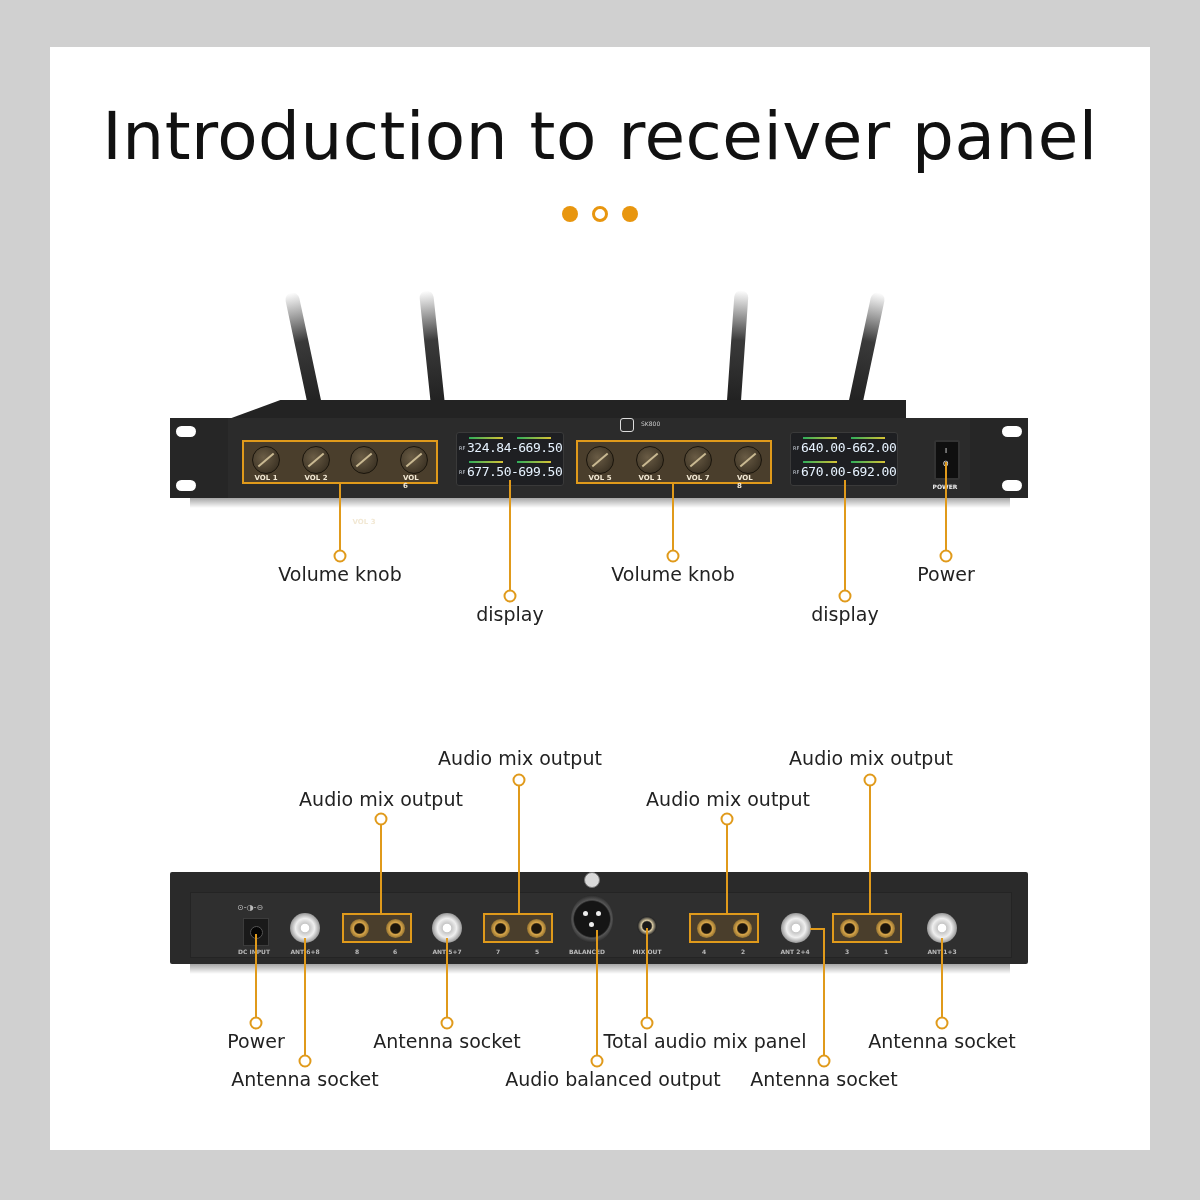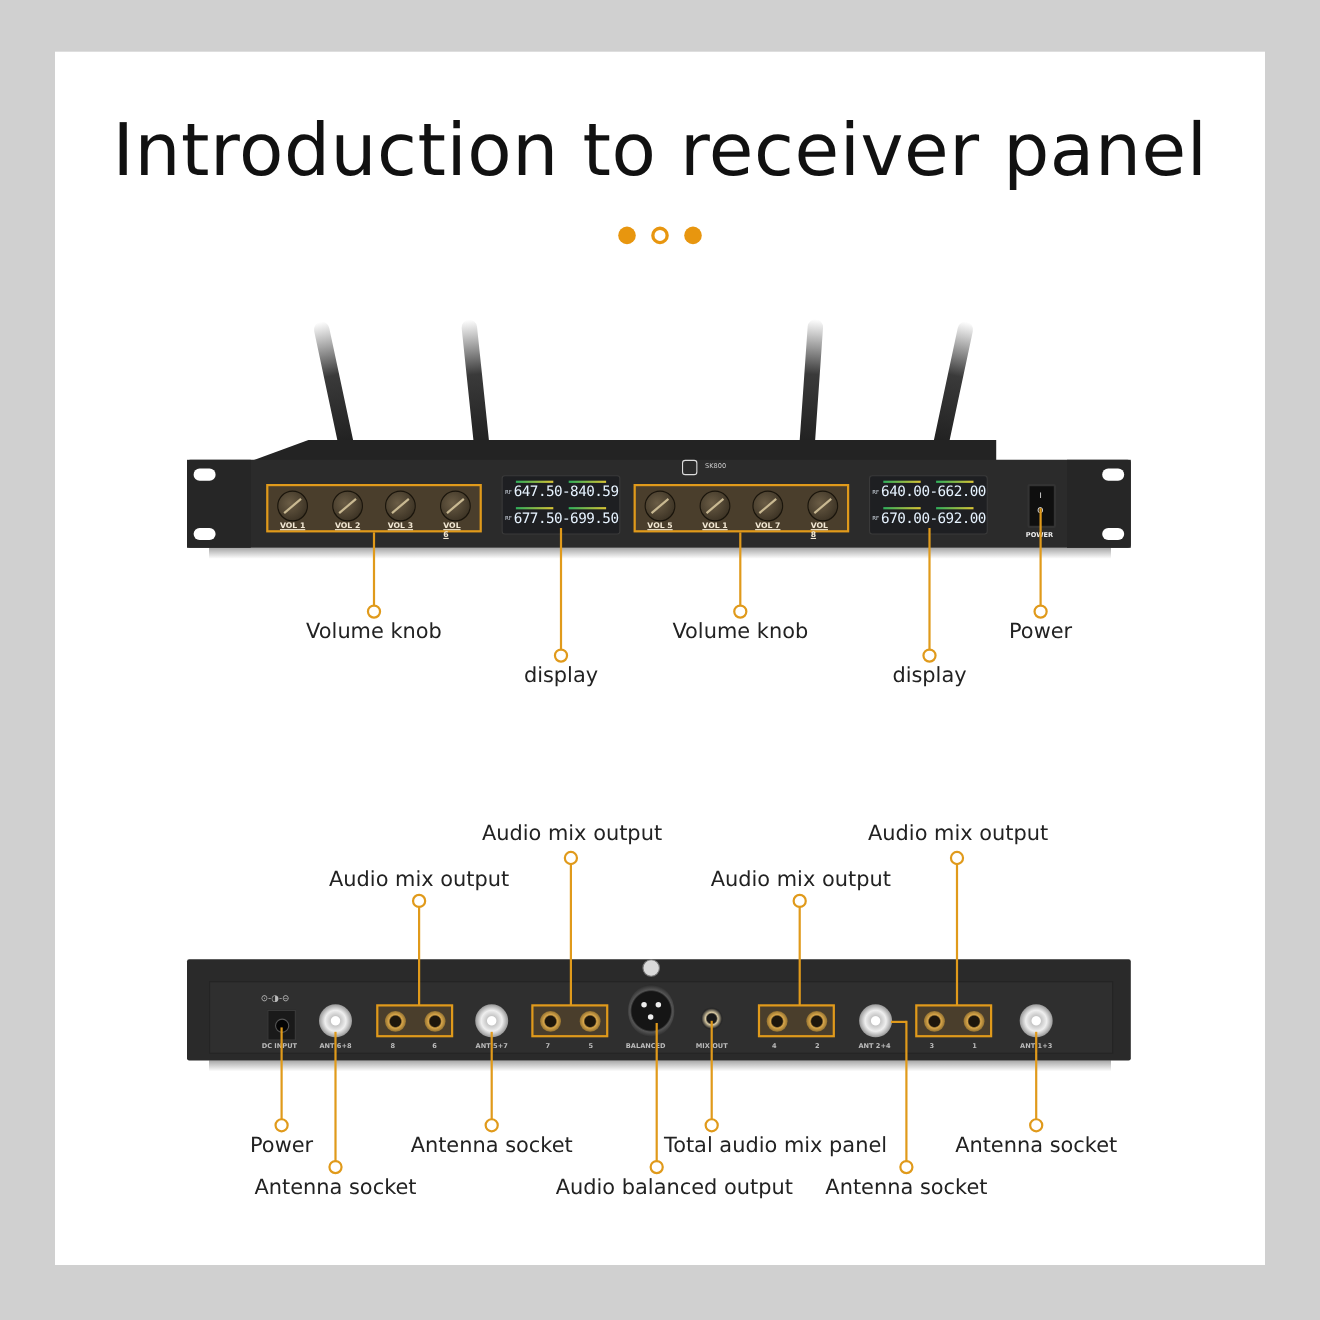--- a/index.html
+++ b/index.html
@@ -16,21 +16,21 @@
   .ring{position:absolute;width:9px;height:9px;border:2px solid #e09a1b;border-radius:50%;background:#fff;box-sizing:content-box;transform:translate(-50%,-50%);}
   
   .antenna{position:absolute;width:14px;border-radius:7px;background:linear-gradient(to bottom,rgba(40,40,40,0) 0%,#3a3a3a 40%,#1c1c1c 100%);transform-origin:bottom center;}
   .front-top{position:absolute;left:226px;top:400px;width:680px;height:20px;background:#232323;clip-path:polygon(8% 0,100% 0,100% 100%,0 100%);}
   .front-body{position:absolute;left:170px;top:418px;width:858px;height:80px;background:#2b2b2b;border-radius:3px;}
   .ear{position:absolute;top:418px;width:58px;height:80px;background:#262626;}
   .slot{position:absolute;width:20px;height:11px;border-radius:6px;background:#fff;}
   .knob-box{position:absolute;top:440px;height:44px;background:#4a3e2c;border:2px solid #e09a1b;box-sizing:border-box;}
   .knob{position:absolute;top:4px;width:26px;height:26px;border-radius:50%;background:radial-gradient(circle at 40% 40%,#6a5c45,#2f271b);border:1px solid #1a150c;}
   .knob::after{content:"";position:absolute;left:3px;top:12px;width:20px;height:2px;background:#c9b992;transform:rotate(-40deg);}
-  .vol{position:absolute;top:32px;font-size:7px;font-weight:bold;color:#f2e8d4;transform:translateX(-50%);text-decoration:underline;}
+  .vol{position:absolute;top:32px;font-size:7px;font-weight:bold;color:#f2e8d4;transform:translateX(-50%);}
   .display{position:absolute;top:432px;height:52px;background:#1e1f22;border-radius:3px;border:1px solid #3a3a3a;}
   .disp-txt{position:absolute;left:10px;font-family:"DejaVu Sans Mono",monospace;font-size:13px;color:#e7f3ff;letter-spacing:-0.5px;}
   .meter{position:absolute;height:2px;background:linear-gradient(to right,#2fae5b,#d8c334);}
   .rf{position:absolute;font-size:5px;color:#cfd6e0;}
   .power-box{position:absolute;left:934px;top:440px;width:22px;height:36px;background:#0f0f0f;border:2px solid #333;border-radius:2px;}
   .power-lbl{position:absolute;left:945px;top:483px;font-size:6px;font-weight:bold;color:#eee;transform:translateX(-50%);}
   
   .rear-body{position:absolute;left:170px;top:872px;width:858px;height:92px;background:#2a2a2a;border-radius:2px;}
   .rear-inner{position:absolute;left:190px;top:892px;width:820px;height:64px;background:#2f2f2f;border:1px solid #242424;}
   .bnc{position:absolute;top:913px;width:30px;height:30px;border-radius:50%;background:radial-gradient(circle,#ffffff 0 18%,#c7c7c7 22%,#efefef 45%,#9a9a9a 70%,#d9d9d9 100%);}
@@ -77,30 +77,30 @@
     <div class="slot" style="left:32px;top:8px;"></div>
     <div class="slot" style="left:32px;top:62px;"></div>
   </div>
 
   <div class="knob-box" style="left:242px;width:196px;">
     <div class="knob" style="left:8px;"></div>
     <div class="vol" style="left:22px;">VOL 1</div>
     <div class="knob" style="left:58px;"></div>
     <div class="vol" style="left:72px;">VOL 2</div>
     <div class="knob" style="left:106px;"></div>
-    <div class="vol" style="left:120px;">VOL 3</div>
+    <div class="vol" style="left:120px;margin-top:44px;">VOL 3</div>
     <div class="knob" style="left:156px;"></div>
     <div class="vol" style="left:170px;">VOL 6</div>
   </div>
 
   <div class="display" style="left:456px;width:106px;">
     <div class="meter" style="left:12px;top:4px;width:34px;"></div>
     <div class="meter" style="left:60px;top:4px;width:34px;"></div>
     <div class="rf" style="left:2px;top:12px;">RF</div>
-    <div class="disp-txt" style="top:7px;">647.50-840.59</div>
+    <div class="disp-txt" style="top:7px;">324.84-669.50</div>
     <div class="meter" style="left:12px;top:28px;width:34px;"></div>
     <div class="meter" style="left:60px;top:28px;width:34px;"></div>
     <div class="rf" style="left:2px;top:36px;">RF</div>
     <div class="disp-txt" style="top:31px;">677.50-699.50</div>
   </div>
 
   <div class="abs" style="left:620px;top:418px;width:12px;height:12px;border-radius:3px;border:1.5px solid #ddd;"></div>
   <div class="abs" style="left:641px;top:420px;font-size:6px;color:#ccc;">SK800</div>
 
   <div class="knob-box" style="left:576px;width:196px;">

